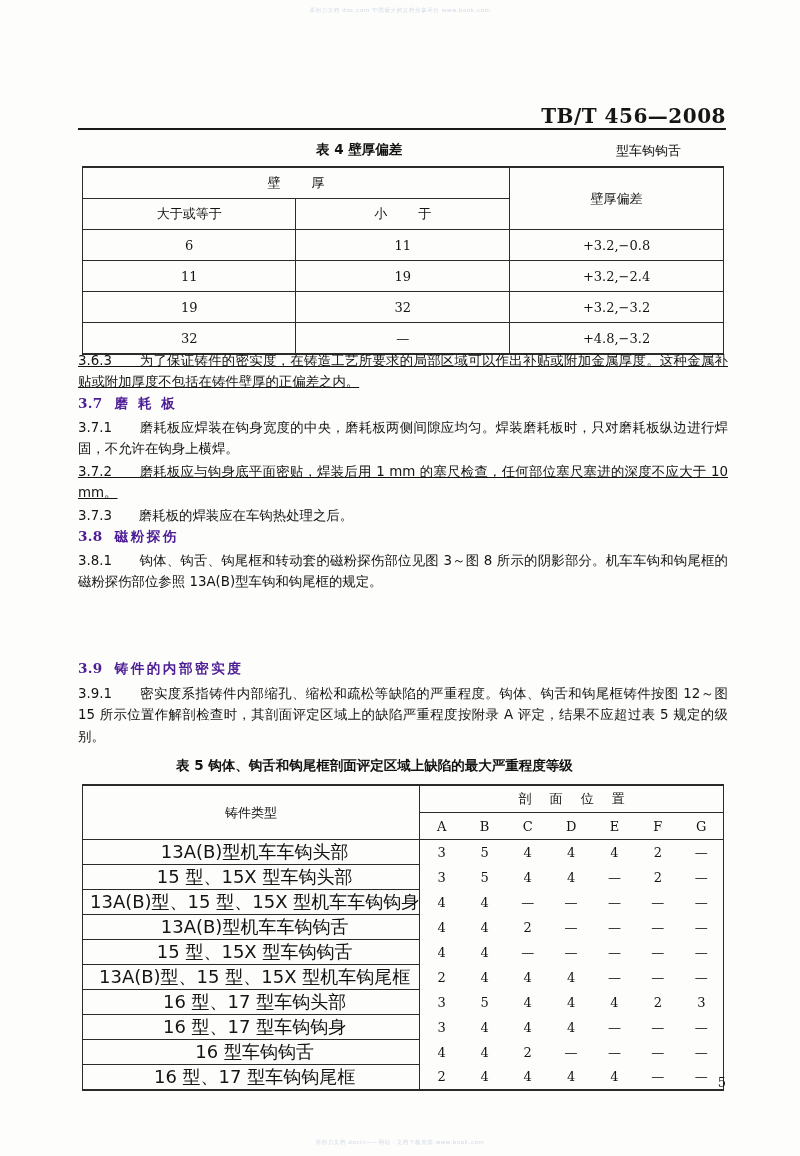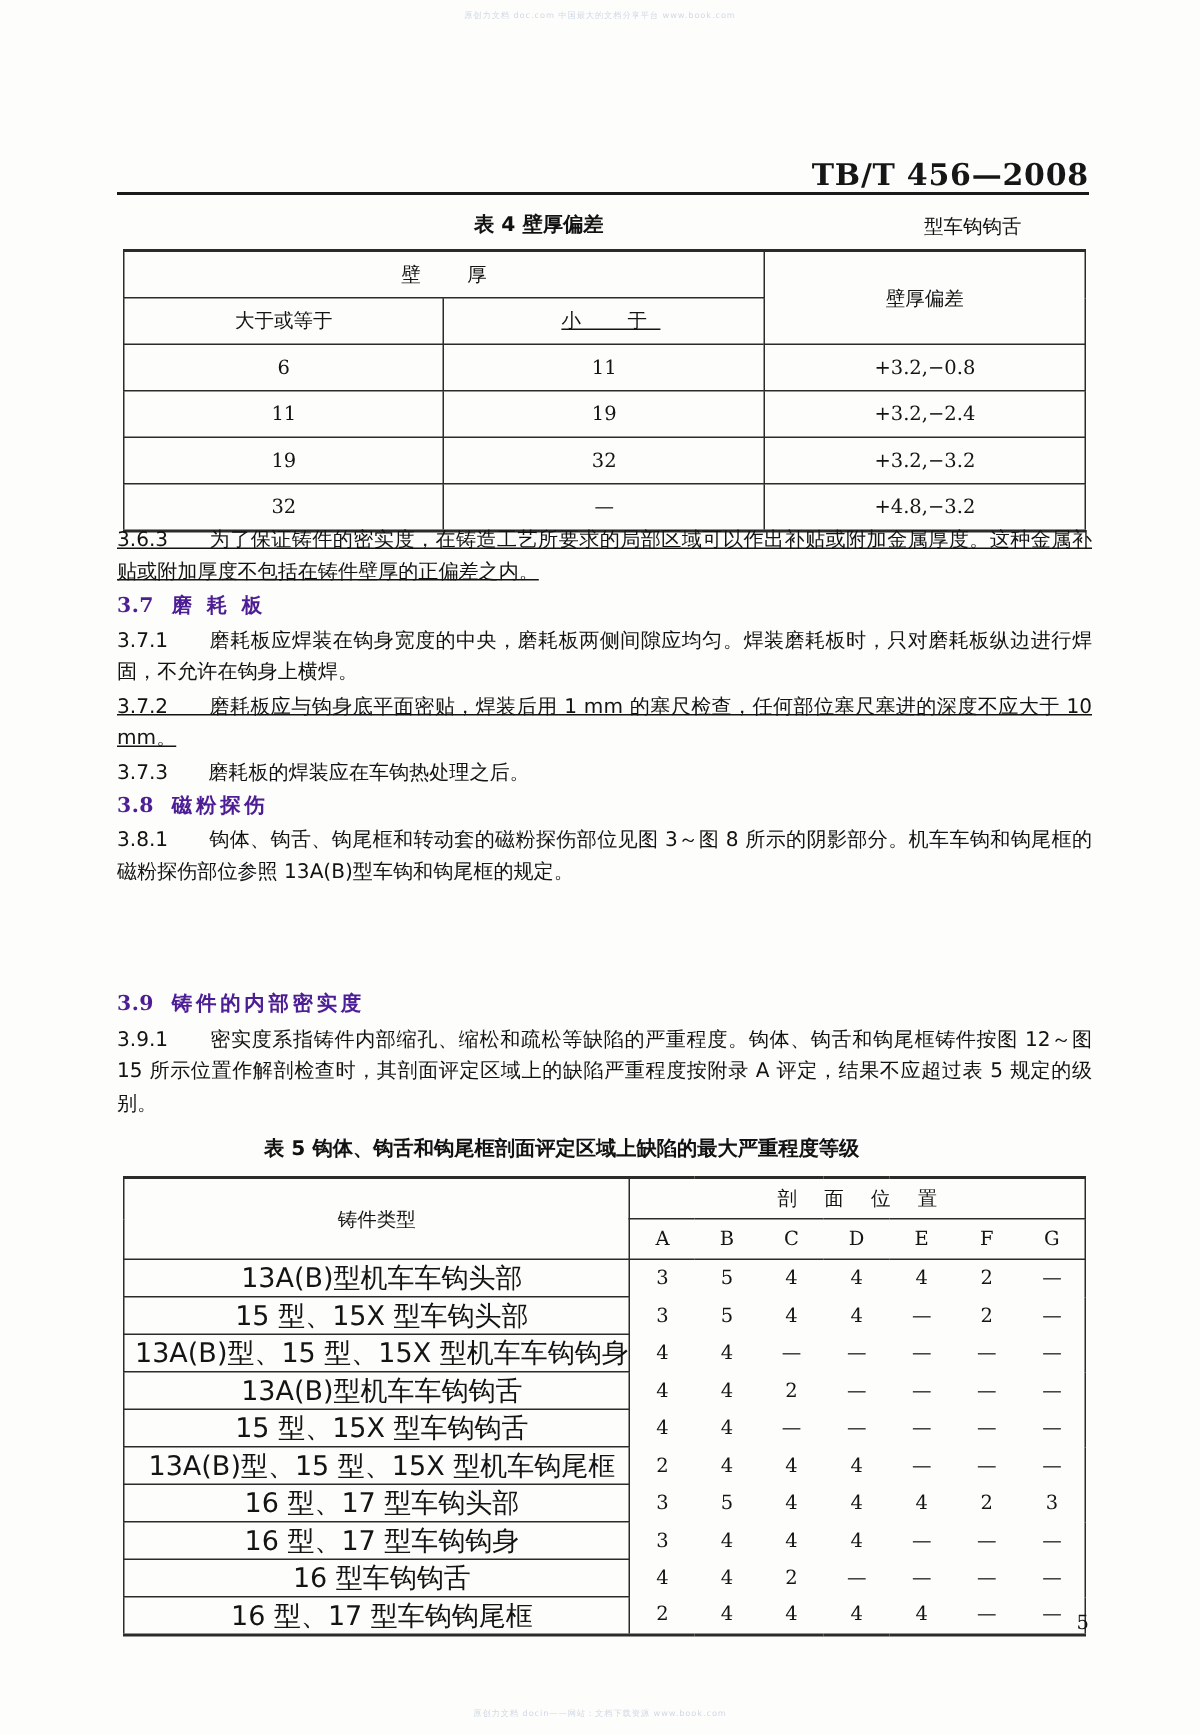--- a/index.html
+++ b/index.html
@@ -192,21 +192,21 @@
       <tr>
         <td class="outer-top hdr" colspan="2" style="width:428px;">
           <span class="spaced">壁　厚</span>
         </td>
         <td class="outer-top hdr" rowspan="2" style="width:214px;">
           <span>壁厚偏差</span>
         </td>
       </tr>
       <tr>
         <td class="hdr" style="width:214px;"><span>大于或等于</span></td>
-        <td class="hdr" style="width:214px;text-decoration:underline;"><span class="spaced">小　于</span></td>
+        <td class="hdr" style="width:214px;"><span class="spaced">小　于</span></td>
       </tr>
       <tr>
         <td class="val">6</td>
         <td class="val">11</td>
         <td class="val">+3.2,−0.8</td>
       </tr>
       <tr>
         <td class="val">11</td>
         <td class="val">19</td>
         <td class="val">+3.2,−2.4</td>

